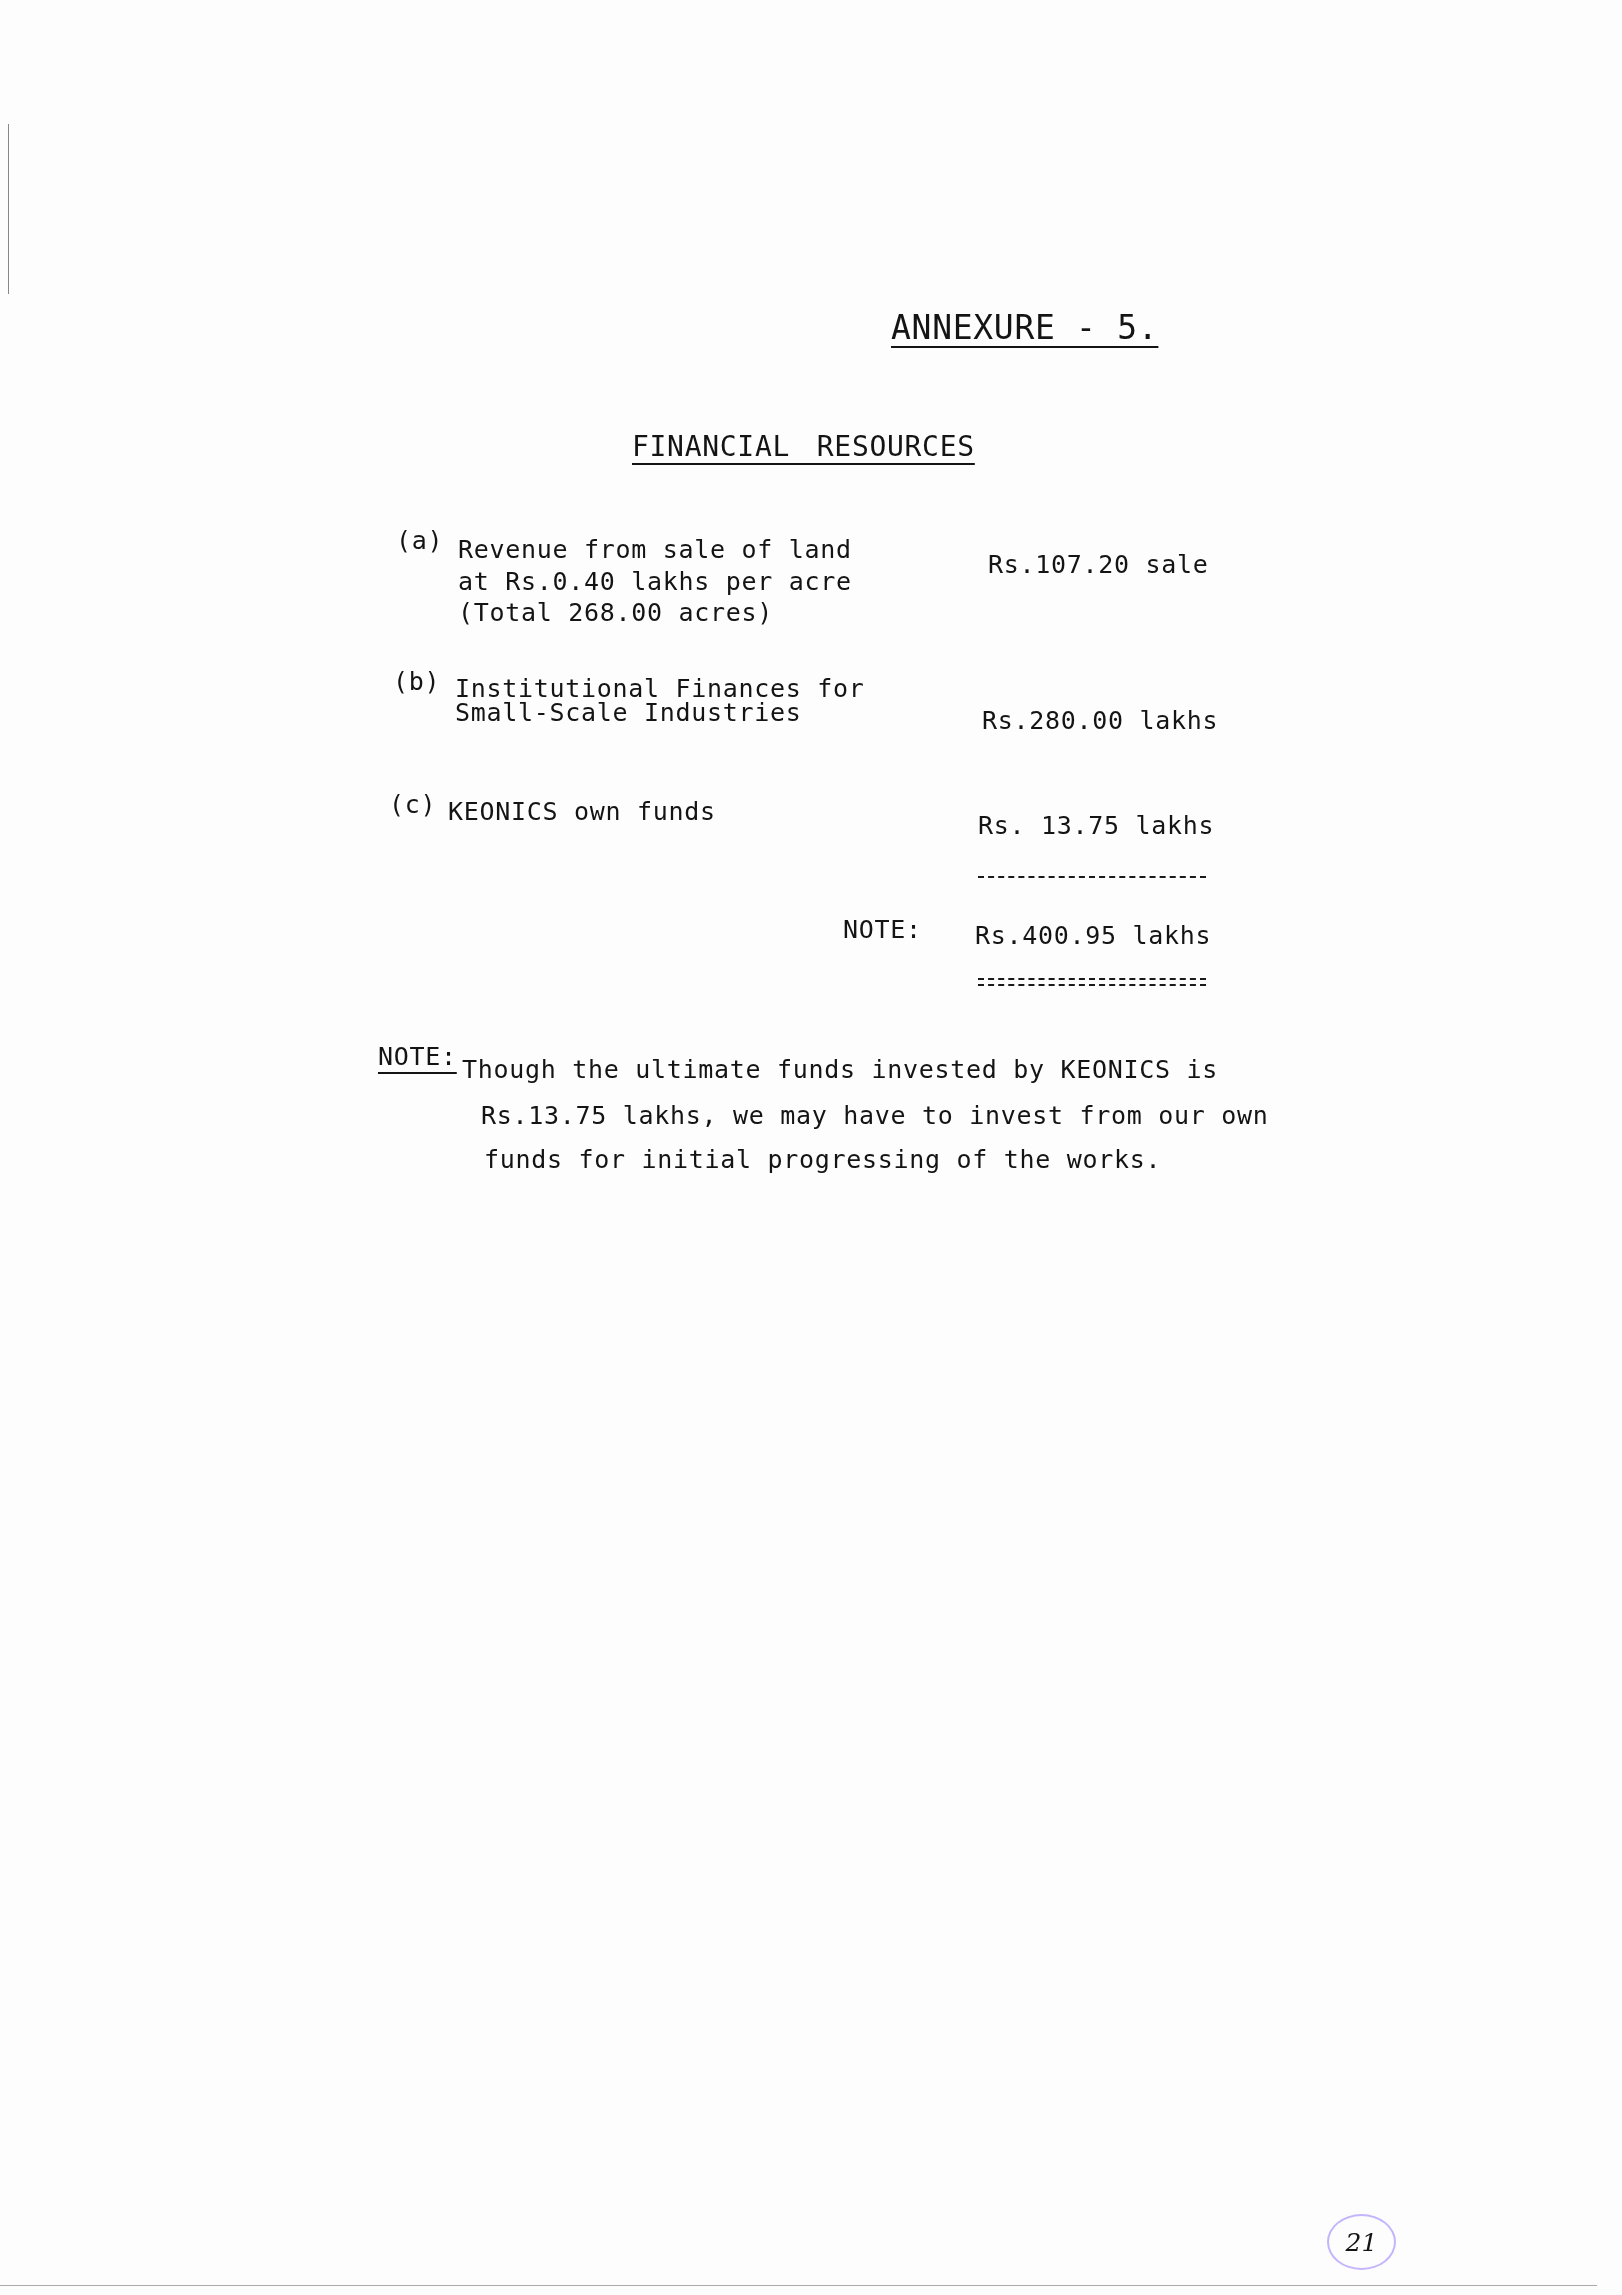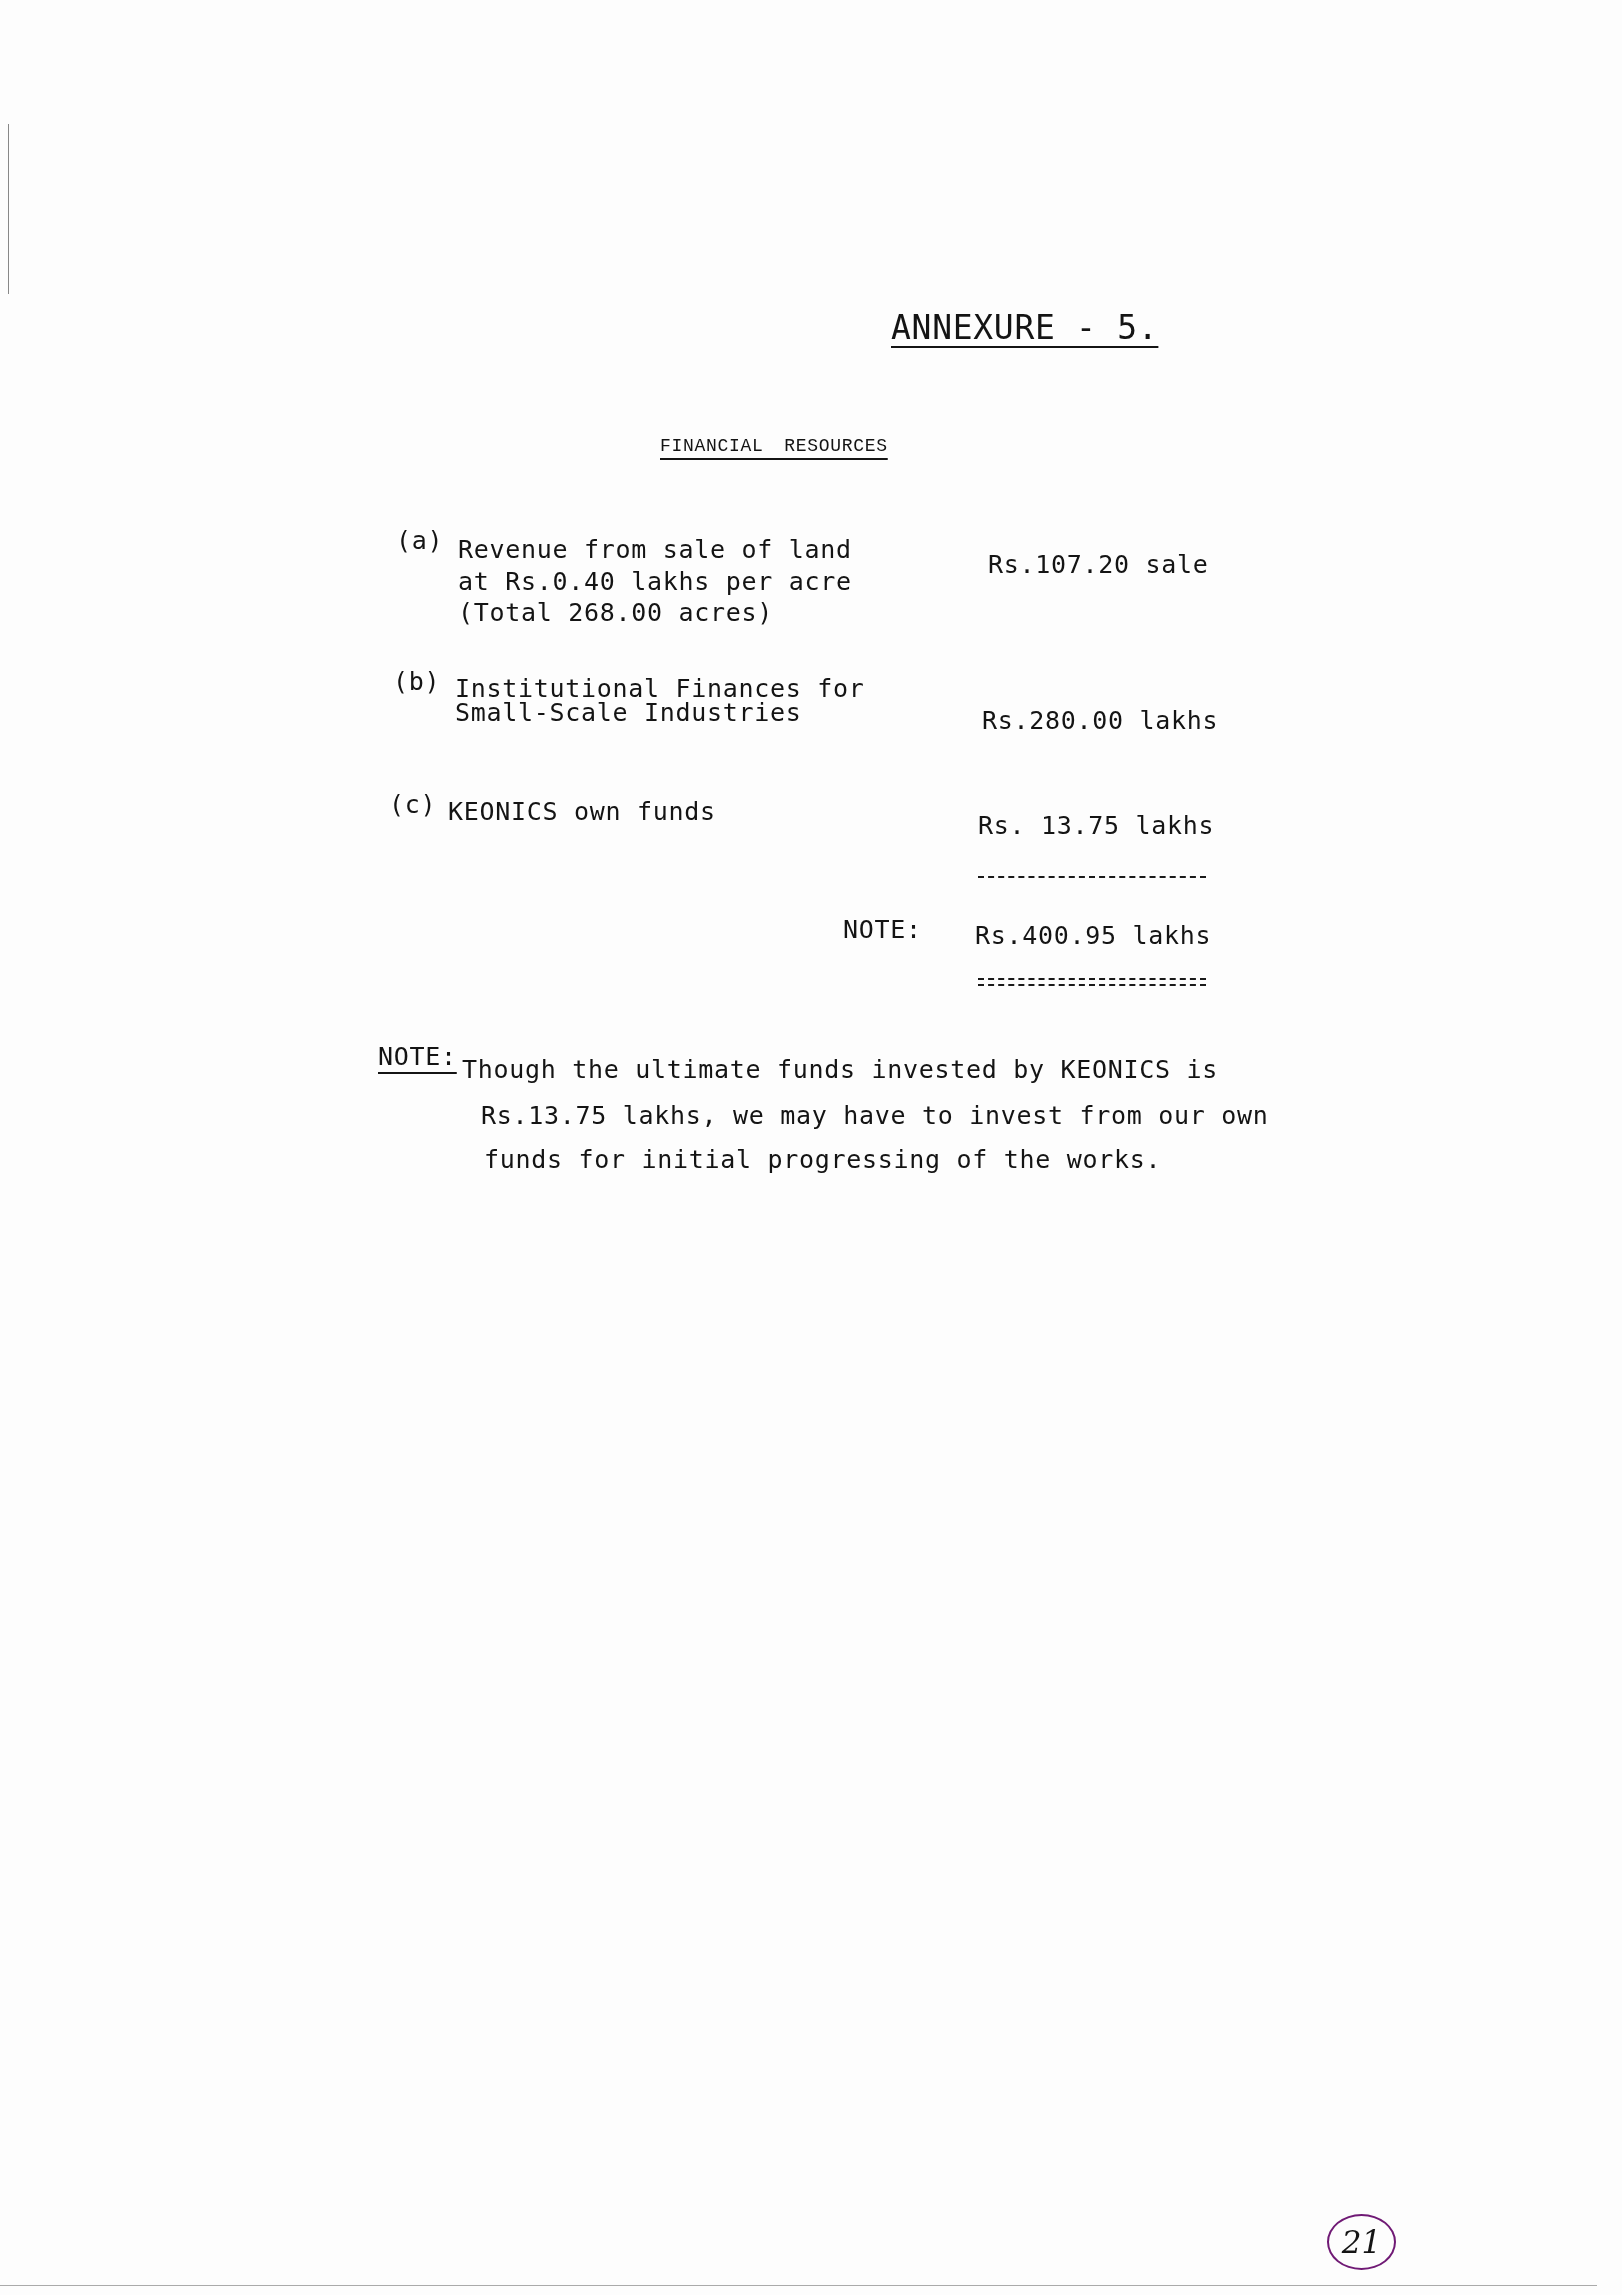--- a/index.html
+++ b/index.html
@@ -3,34 +3,34 @@
 <meta charset="utf-8">
 <style>
   html, body { margin:0; padding:0; }
   body { width:1623px; height:2295px; background:#fdfdfd; position:relative; overflow:hidden;
          font-family:"DejaVu Sans Mono", "Liberation Mono", monospace; color:#141414; }
   .t { position:absolute; white-space:pre; font-size:25px; line-height:29px; letter-spacing:0.7px; }
   .ul { text-decoration: underline; text-decoration-thickness:2px; text-underline-offset:6.5px; }
   .rule { position:absolute; border-top:2.6px dashed #1a1a1a; }
   .rule.double { border-top:2px dashed #1a1a1a; }
   .rule.double::after { content:""; position:absolute; left:0; right:0; top:3.9px; border-top:2px dashed #1a1a1a; }
-  .circle { position:absolute; width:65px; height:52px; border:2px solid #701a75; border-radius:50%;
+  .circle { position:absolute; width:65px; height:52px; border:2px solid #c4b5fd; border-radius:50%;
             display:flex; align-items:center; justify-content:center; font-family:"DejaVu Serif", serif;
-            font-size:31px; font-style:italic; }
+            font-size:25px; font-style:italic; }
   .margin-line { position:absolute; left:7.9px; top:124px; width:1.3px; height:170px; background:#888; }
   .bottom-line { position:absolute; left:0; top:2285px; width:1597px; height:1.3px; background:#aaa; }
 </style>
 </head>
 <body>
 
 <div class="margin-line"></div>
 
 <div class="t ul" style="left:891px; top:313px; font-size:33px;">ANNEXURE - 5.</div>
 
-<div class="t ul" style="left:660px; top:432px; font-size:18px; word-spacing:9.2px;font-family:Liberation Mono, monospace;">FINANCIAL RESOURCES</div>
+<div class="t ul" style="left:632px; top:432px; font-size:28px; word-spacing:9.2px;">FINANCIAL RESOURCES</div>
 
 <div>
   <div class="t" style="left:396px; top:526px;">(a)</div>
   <div class="t" style="left:458px; top:535px;">Revenue from sale of land</div>
   <div class="t" style="left:458px; top:567px;">at Rs.0.40 lakhs per acre</div>
   <div class="t" style="left:458px; top:598px;">(Total 268.00 acres)</div>
   <div class="t" style="left:988px; top:550px;">Rs.107.20 sale</div>
 </div>
 
 <div>

